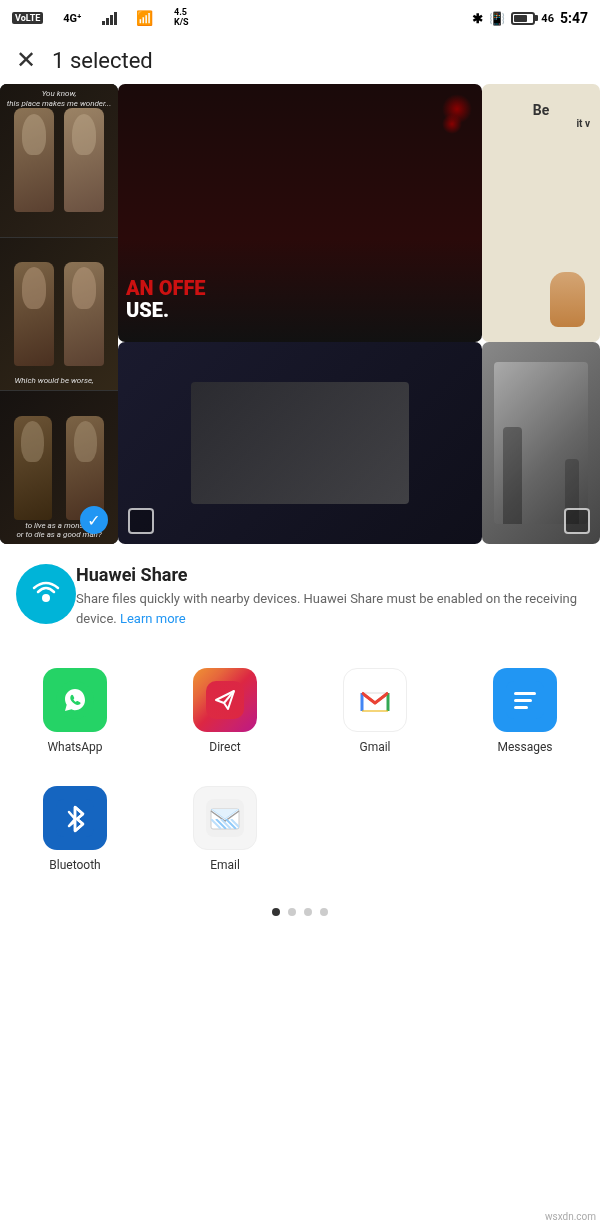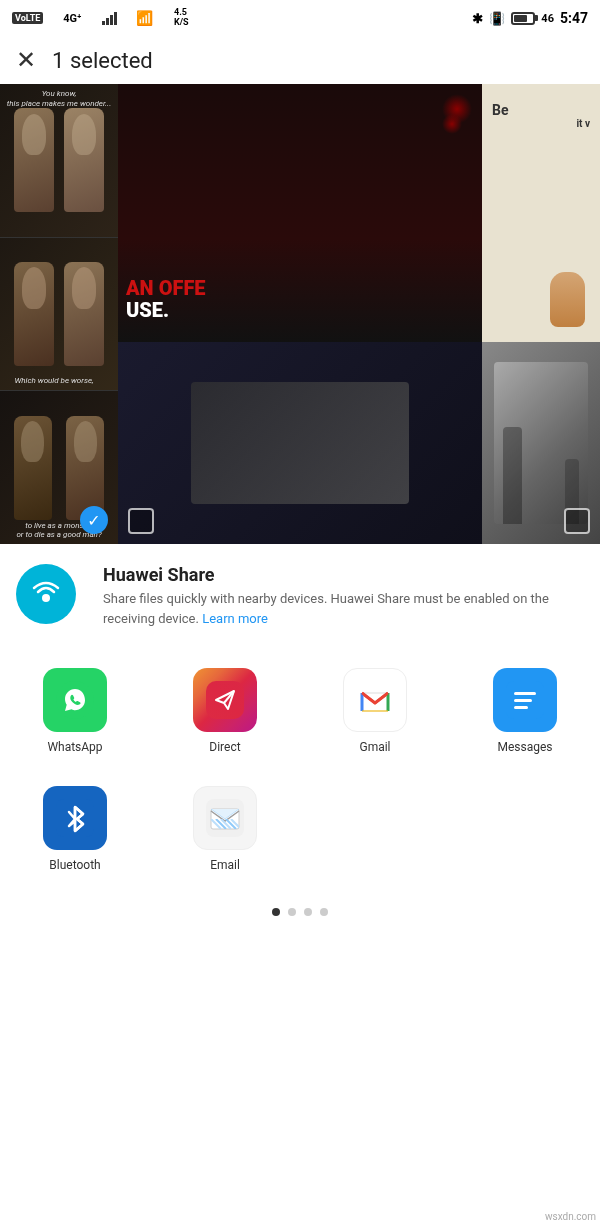--- a/index.html
+++ b/index.html
@@ -105,20 +105,21 @@
     
     .image-grid {
       display: grid;
       grid-template-columns: 118px 1fr 118px;
       height: 460px;
       overflow: hidden;
     }
     .img-cell {
       overflow: hidden;
       position: relative;
+      border-radius: 7px;
     }
     .img-left-top {
       background: linear-gradient(135deg, #111 60%, #3a1010 100%);
       display: flex;
       align-items: flex-end;
       padding: 8px;
     }
     .img-left-bottom {
       background: linear-gradient(180deg, #222 0%, #111 100%);
       display: flex;
@@ -190,21 +191,21 @@
       border: 2px solid rgba(255,255,255,0.7);
       border-radius: 4px;
       background: rgba(0,0,0,0.3);
     }
 
     
     .share-section {
       padding: 20px 16px 16px;
       display: flex;
       align-items: flex-start;
-      gap: 27px;
+      gap: 0;
     }
     .huawei-icon {
       width: 60px;
       height: 60px;
       background: #00B4D8;
       border-radius: 50%;
       display: flex;
       align-items: center;
       justify-content: center;
       flex-shrink: 0;
@@ -387,21 +388,21 @@
           <span style="font-size:8px; color:#ddd; font-style:italic; display:block;">to live as a monster<br>or to die as a good man?</span>
         </div>
       </div>
     </div>
 
     <div class="checkbox-selected">✓</div>
   </div>
 
   <div class="img-cell img-right-top" style="background: #e8e2d0;">
     <div style="padding: 10px; width:100%; height:100%; position:relative;">
-      <div style="font-size:14px; font-weight:bold; color:#333; text-align:left; padding-top:8px;">Be</div>
+      <div style="font-size:14px; font-weight:bold; color:#333; text-align:center; padding-top:8px;">Be</div>
       <div style="font-size:10px; font-weight:bold; color:#333; text-align:right;">it v</div>
 
       <div style="position:absolute; bottom:15px; right:15px; width:35px; height:55px; background:linear-gradient(180deg, #d4a574 0%, #c08040 100%); border-radius:15px 15px 8px 8px;"></div>
     </div>
   </div>
 
   <div class="img-cell img-left-bottom" style="background: linear-gradient(135deg, #1a1a2e 0%, #0f0f1a 100%); position:relative;">
     <div style="position:absolute; bottom:10px; left:10px;">
       <div class="checkbox-empty"></div>
     </div>

